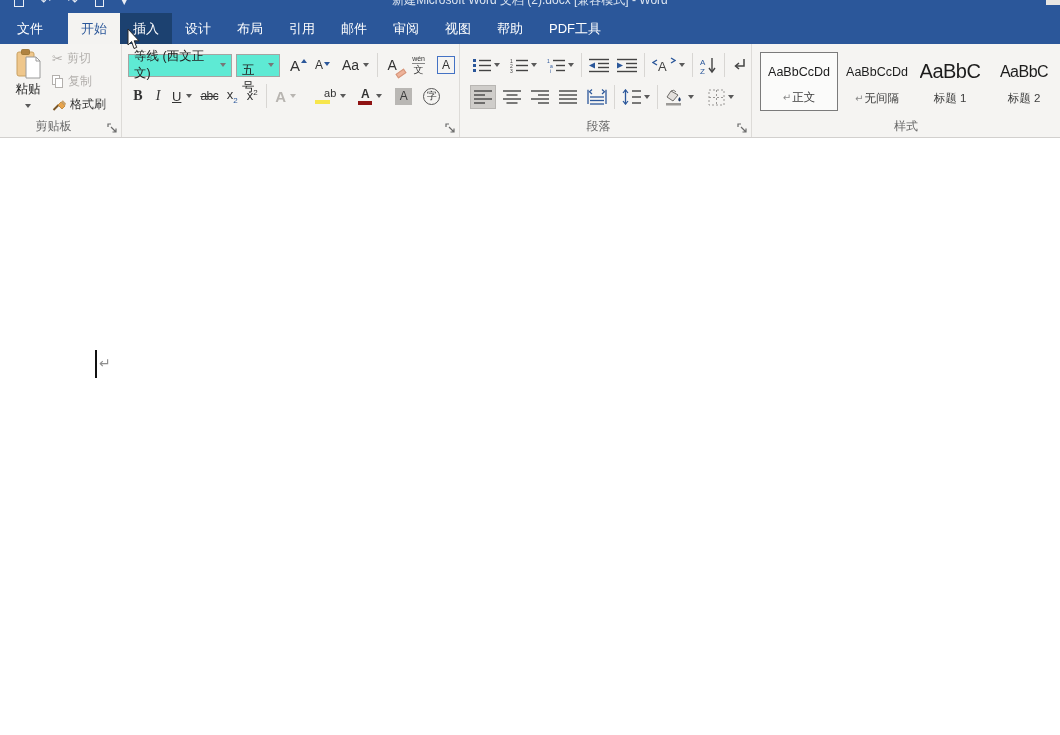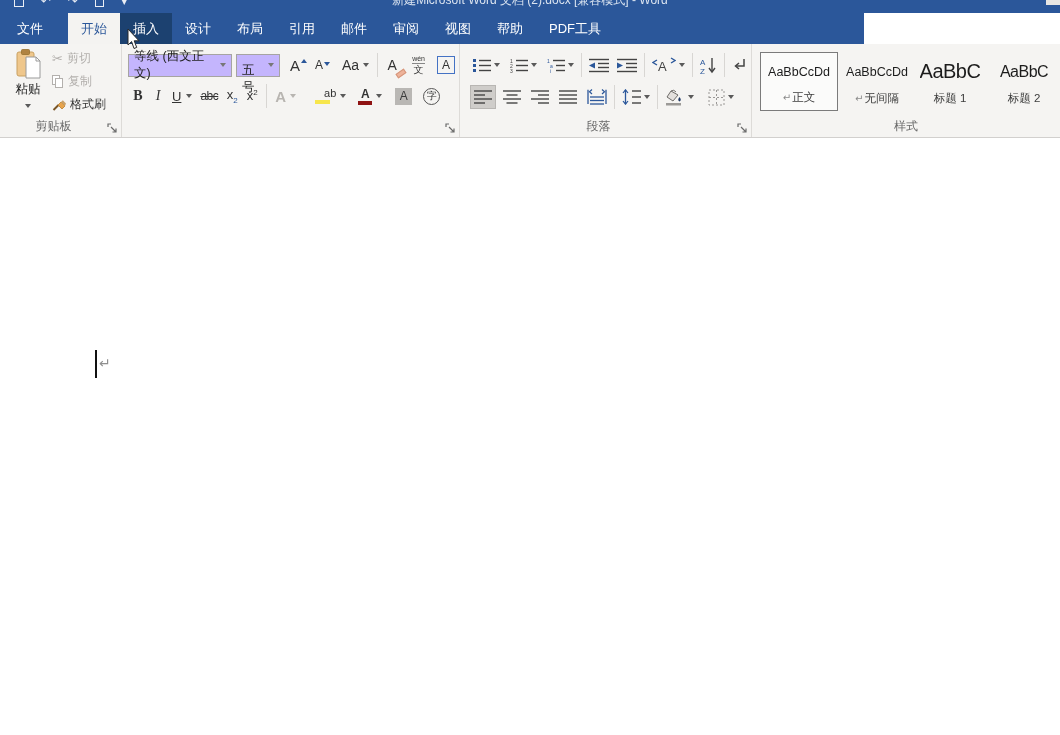--- a/index.html
+++ b/index.html
@@ -12,21 +12,21 @@
     background:#2b579a; overflow:hidden; }
   .qat { position:absolute; left:14px; top:-6px; display:flex; gap:17px; color:#fff; }
   .qat .qicon { font-size:12px; line-height:14px; color:#eaeef5; }
   .qat .savebox { width:10px; height:11px; border:1.5px solid #eaeef5; background:transparent; margin-top:2px; }
   .qat .modebox { width:9px; height:10px; border:1.5px solid #eaeef5; margin-top:3px; }
   .title-text { position:absolute; left:0; top:-8px; width:100%; text-align:center;
     color:#dbe4f0; font-size:12px; white-space:nowrap; }
   .corner-box { position:absolute; right:0; top:0; width:14px; height:5px; background:#e8e6e3; }
 
   
-  .tabbar { position:absolute; left:0; top:13px; width:864px; height:31px;
+  .tabbar { position:absolute; left:0; top:13px; width:1060px; height:31px;
     background:#2b579a; display:flex; align-items:stretch; color:#fff; font-size:13px; }
   .tab { display:flex; align-items:center; padding:0 13px; white-space:nowrap; }
   .tab-file { padding:0 14px; margin-left:3px; }
   .tab-home { background:#f4f3f1; color:#2b579a; margin-left:11px; }
   .tab-insert { background:#1c4170; }
   .tellme { display:flex; align-items:center; gap:8px; margin-left:10px; }
 
   
   .ribbon { position:absolute; left:0; top:44px; width:1060px; height:94px;
     background:#f5f4f2; border-bottom:1px solid #d2d0ce; font-size:12px; color:#333; }
@@ -49,21 +49,21 @@
   .scissors { font-family:"DejaVu Sans",sans-serif; font-size:13px; color:#b3b0ad; }
   .copy-ic { position:relative; width:12px; height:13px; }
   .copy-ic i { position:absolute; width:8px; height:10px; border:1px solid #b3b0ad; background:#fff; display:block; }
   .copy-ic i:first-child { left:0; top:0; }
   .copy-ic i:last-child { left:3px; top:3px; }
 
   
   .grp-font { left:122px; width:338px; }
   .frow1 { position:absolute; left:6px; top:9px; display:flex; align-items:center; }
   .frow2 { position:absolute; left:6px; top:40px; display:flex; align-items:center; height:24px; }
-  .combo { background:#c4b5fd; border:1px solid #a6a4a2; height:23px; display:flex;
+  .combo { background:#5eead4; border:1px solid #a6a4a2; height:23px; display:flex;
     align-items:center; padding:0 5px; gap:5px; font-size:12.5px; color:#222; }
   .combo .caret { border-top-color:#777; }
   .fbtn { display:flex; align-items:flex-end; justify-content:center; padding:2px 4px;
     min-width:20px; height:24px; align-items:center; }
   .vsep { width:1px; height:24px; background:#d8d6d3; margin:0 4px; }
   .glyphA { font-size:14px; color:#333; }
   .tri-up { width:0;height:0;border-left:3px solid transparent;border-right:3px solid transparent;
     border-bottom:4px solid #2b579a; margin-bottom:9px; margin-left:1px; }
   .tri-dn { width:0;height:0;border-left:3px solid transparent;border-right:3px solid transparent;
     border-top:4px solid #2b579a; margin-bottom:2px; margin-left:1px; }

